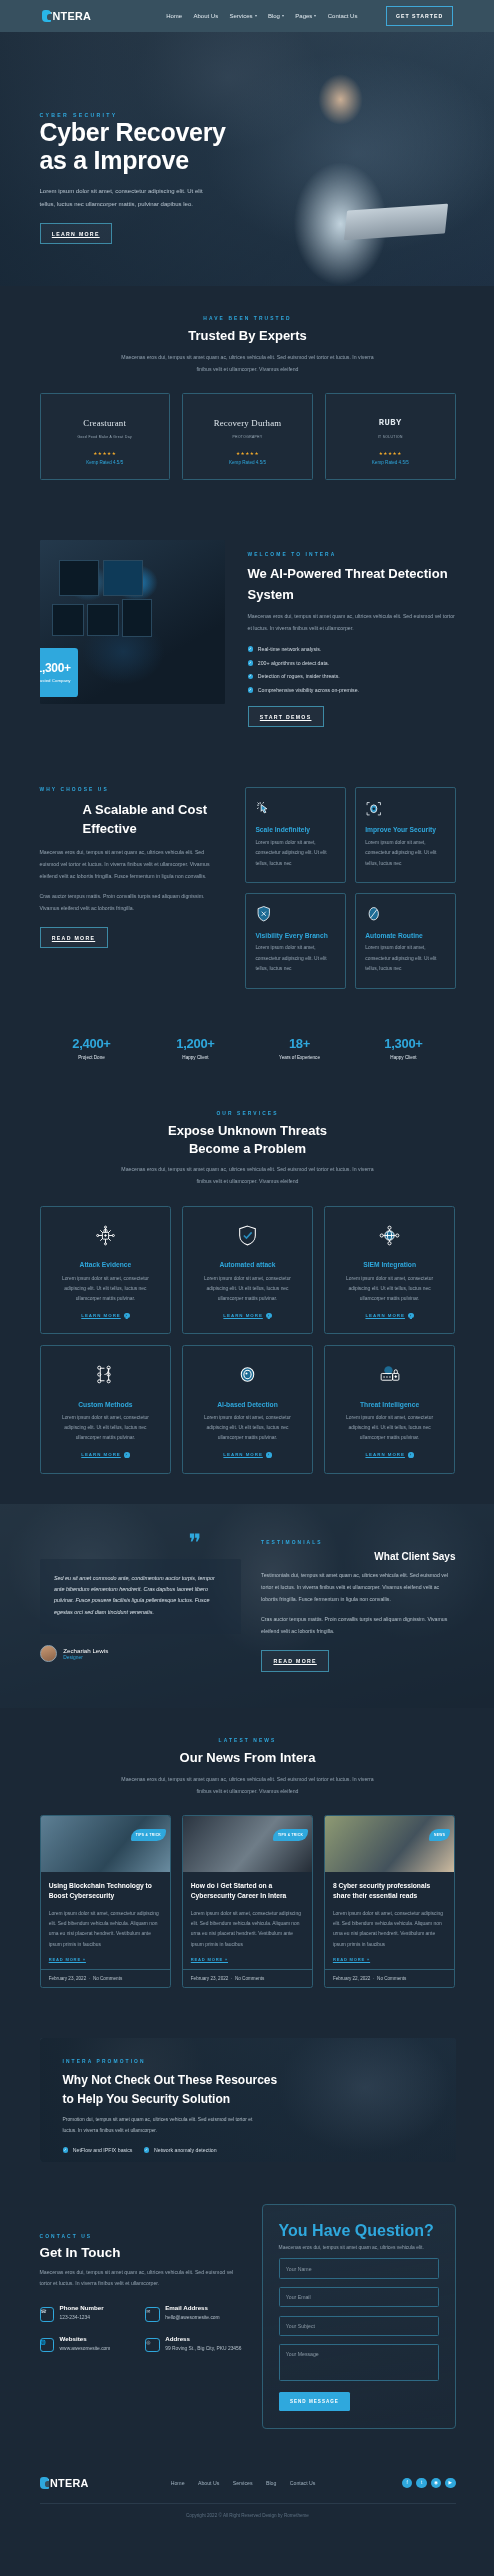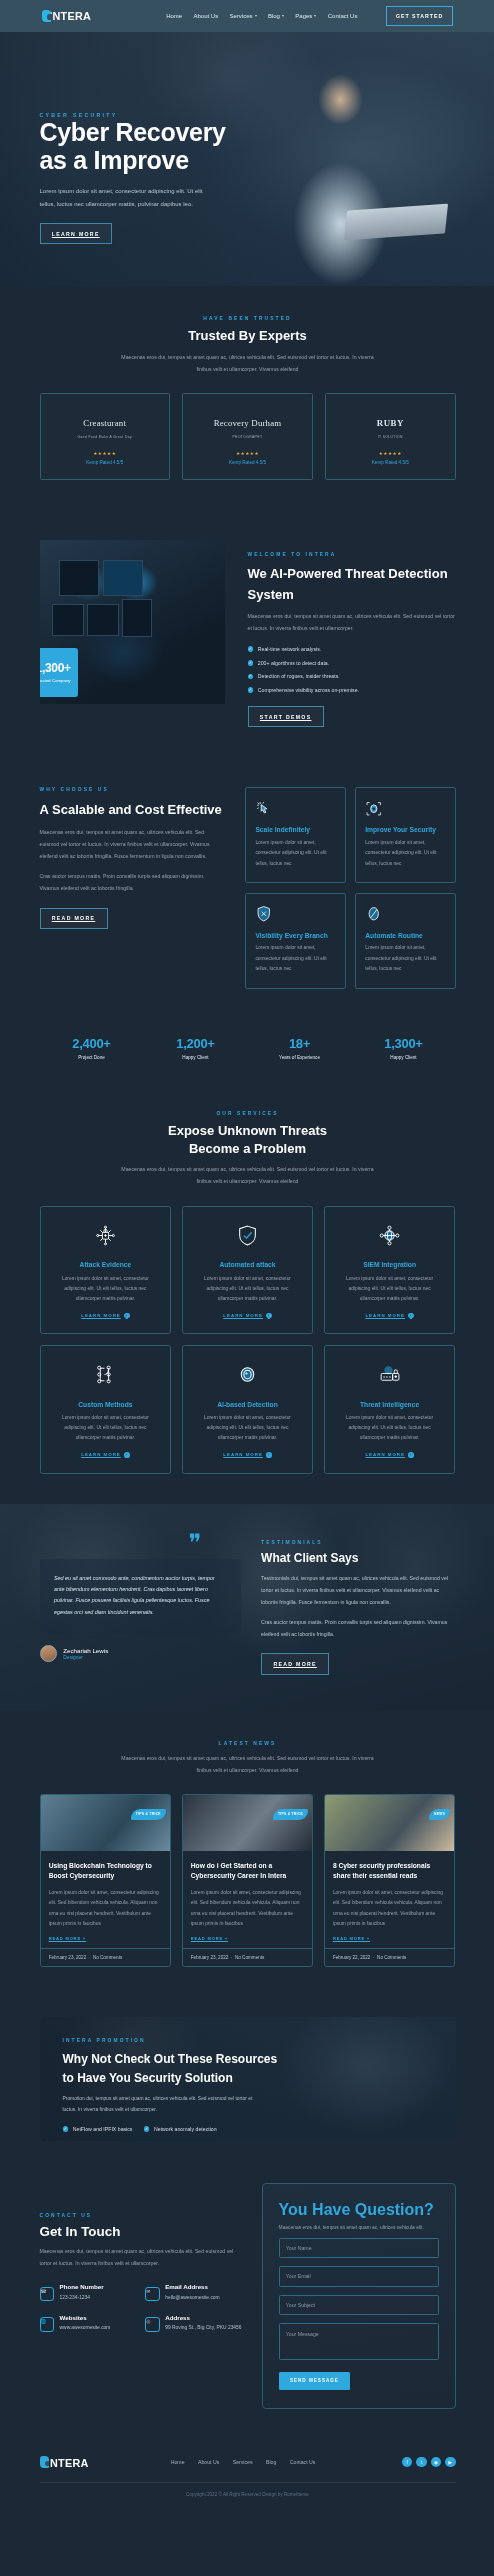--- a/index.html
+++ b/index.html
@@ -118,21 +118,21 @@
   .checks { margin-top:11.3px; }
   .check-item { display:flex; align-items:center; gap:4.6px; margin-bottom:7.7px; font-size:5.2px; color:#d5dee6; }
   .check-dot {
     width:5.7px;height:5.7px;border-radius:50%;background:#2fa8dd;color:#fff;font-size:3.6px;
     display:flex;align-items:center;justify-content:center;flex:0 0 5.7px;
   }
 
   
   .why { display:flex; gap:20.6px; }
   .why-left { width:185px; }
-  .why-left h2 { font-size:13px; color:#fff; font-weight:bold; line-height:1.5; margin-top:7.2px; }
+  .why-left h2 { font-size:13px; color:#fff; font-weight:bold; line-height:1.5; margin-top:7.2px;margin-left:43px; }
   .why-left p { font-size:5.2px; color:#93a3b1; line-height:2.3; margin-top:8.2px; }
   .why-grid { flex:1; display:grid; grid-template-columns:1fr 1fr; gap:9.3px; }
   .why-card { border:0.5px solid #2e5e73; border-radius:2.1px; padding:11.3px 9.3px 13.4px; }
   .why-card h4 { color:#2fa8dd; font-size:6.7px; font-weight:bold; margin-top:9.3px; }
   .why-card p { font-size:4.9px; color:#93a3b1; line-height:2.1; margin-top:4.6px; }
 
   
   .stats { display:flex; }
   .stat { flex:1; text-align:center; }
   .stat b { display:block; color:#2fa8dd; font-size:13px; font-weight:bold; letter-spacing:-0.3px; }
@@ -165,21 +165,21 @@
   .qmark{font-size:24px;color:#2fa8dd;line-height:.6;font-family:"Liberation Serif",serif;}
   .quote-box{
     background:rgba(28,44,60,.55); border-radius:1.5px; padding:13.4px 14.4px 15.5px; margin-top:9.3px;
     font-style:italic; font-size:5.4px; line-height:2.1; color:#dbe4eb;
   }
   .person{display:flex;align-items:center;gap:6.2px;margin-top:11.3px;}
   .avatar{width:17.5px;height:17.5px;border-radius:50%;background:linear-gradient(160deg,#c99a74,#8a6248);border:0.5px solid #91a2ae;}
   .person b{display:block;font-size:6.2px;color:#fff;font-weight:normal;}
   .person span{display:block;font-size:4.9px;color:#2fa8dd;margin-top:1.5px;}
   .testi-right{flex:1;padding-top:4.1px;}
-  .testi-right h2{font-size:12px;color:#fff;font-weight:bold;margin-top:6.2px;}
+  .testi-right h2{font-size:10px;color:#fff;font-weight:bold;margin-top:6.2px;text-align:right;}
   .testi-right p{font-size:5.2px;color:#b6c3cd;line-height:2.3;margin-top:8.2px;}
 
   
   .news-grid{display:grid;grid-template-columns:repeat(3,1fr);gap:10.3px;margin-top:17.5px;}
   .news-card{border:0.5px solid #2e5e73;border-radius:2.6px;overflow:hidden;text-align:left;}
   .news-thumb{height:56px;position:relative;}
   .nt1{background:linear-gradient(130deg,#5d7f94,#2c4758 60%,#6a8ca0);}
   .nt2{background:linear-gradient(130deg,#2a3440,#6f7d88 55%,#242c36);}
   .nt3{background:linear-gradient(130deg,#8e9a73,#43525c 60%,#cdbba0);}
   .news-tag{
@@ -308,21 +308,21 @@
       <div class="trust-card">
         <div class="trust-logo">
           <span>Recovery Durham</span>
         </div>
         <div style="font-size:3.3px;color:#9fb0bd;letter-spacing:0.4px;margin-top:1.5px">PHOTOGRAPHY</div>
         <div class="stars">★★★★★</div>
         <div class="rated">Kemp Rated 4.5/5</div>
       </div>
       <div class="trust-card">
         <div class="trust-logo">
-          <span style="font-family:Liberation Serif, serif;font-weight:bold;letter-spacing:0.5px">RUBY</span>
+          <span style="font-family:Liberation Mono, monospace;font-weight:bold;letter-spacing:0.5px">RUBY</span>
         </div>
         <div style="font-size:3.3px;color:#9fb0bd;letter-spacing:0.4px;margin-top:1.5px">IT SOLUTION</div>
         <div class="stars">★★★★★</div>
         <div class="rated">Kemp Rated 4.5/5</div>
       </div>
     </div>
   </div>
 </div>
 
 <div class="sec">
@@ -585,20 +585,21 @@
       <p>Testimonials dui, tempus sit amet quam ac, ultrices vehicula elit. Sed euismod vel tortor et luctus. In viverra finibus velit et ullamcorper. Vivamus eleifend velit ac lobortis fringilla. Fusce fermentum in ligula non convallis.</p>
       <p>Cras auctor tempus mattis. Proin convallis turpis sed aliquam dignissim. Vivamus eleifend velit ac lobortis fringilla.</p>
       <a class="btn-ghost cond" href="#">READ MORE</a>
     </div>
   </div>
 </div>
 
 <div class="sec">
   <div class="wrap center">
     <div class="sec-eyebrow">LATEST NEWS</div>
+    <div class="sec-title cond">Our News From Intera</div>
     <div class="sec-sub" style="max-width:268px;margin-left:auto;margin-right:auto">Maecenas eros dui, tempus sit amet quam ac, ultrices vehicula elit. Sed euismod vel tortor et luctus. In viverra finibus velit et ullamcorper. Vivamus eleifend</div>
 
     <div class="news-grid">
       <div class="news-card">
         <div class="news-thumb nt1">
           <span class="news-tag">TIPS &amp; TRICK</span>
         </div>
         <div class="news-body">
           <h3 class="cond">Using Blockchain Technology to Boost Cybersecurity</h3>
           <p>Lorem ipsum dolor sit amet, consectetur adipiscing elit. Sed bibendum vehicula vehicula. Aliquam non urna eu nisi placerat hendrerit. Vestibulum ante ipsum primis in faucibus</p>
@@ -646,21 +647,21 @@
   </div>
 </div>
 
 <div class="promo-outer">
   <div class="wrap">
     <div class="promo">
       <div class="promo-in">
         <div class="sec-eyebrow">INTERA PROMOTION</div>
         <h2 class="cond">
           <span>Why Not Check Out These Resources</span><br>
-          <span>to Have You Security Solution</span>
+          <span>to Help You Security Solution</span>
         </h2>
         <p>Promotion dui, tempus sit amet quam ac, ultrices vehicula elit. Sed euismod vel tortor et luctus. In viverra finibus velit et ullamcorper.</p>
         <div class="promo-checks">
           <div class="check-item" style="margin:0">
               <span class="check-dot">✓</span>
               <span>NetFlow and IPFIX basics</span>
             </div>
           <div class="check-item" style="margin:0">
               <span class="check-dot">✓</span>
               <span>Network anomaly detection</span>

